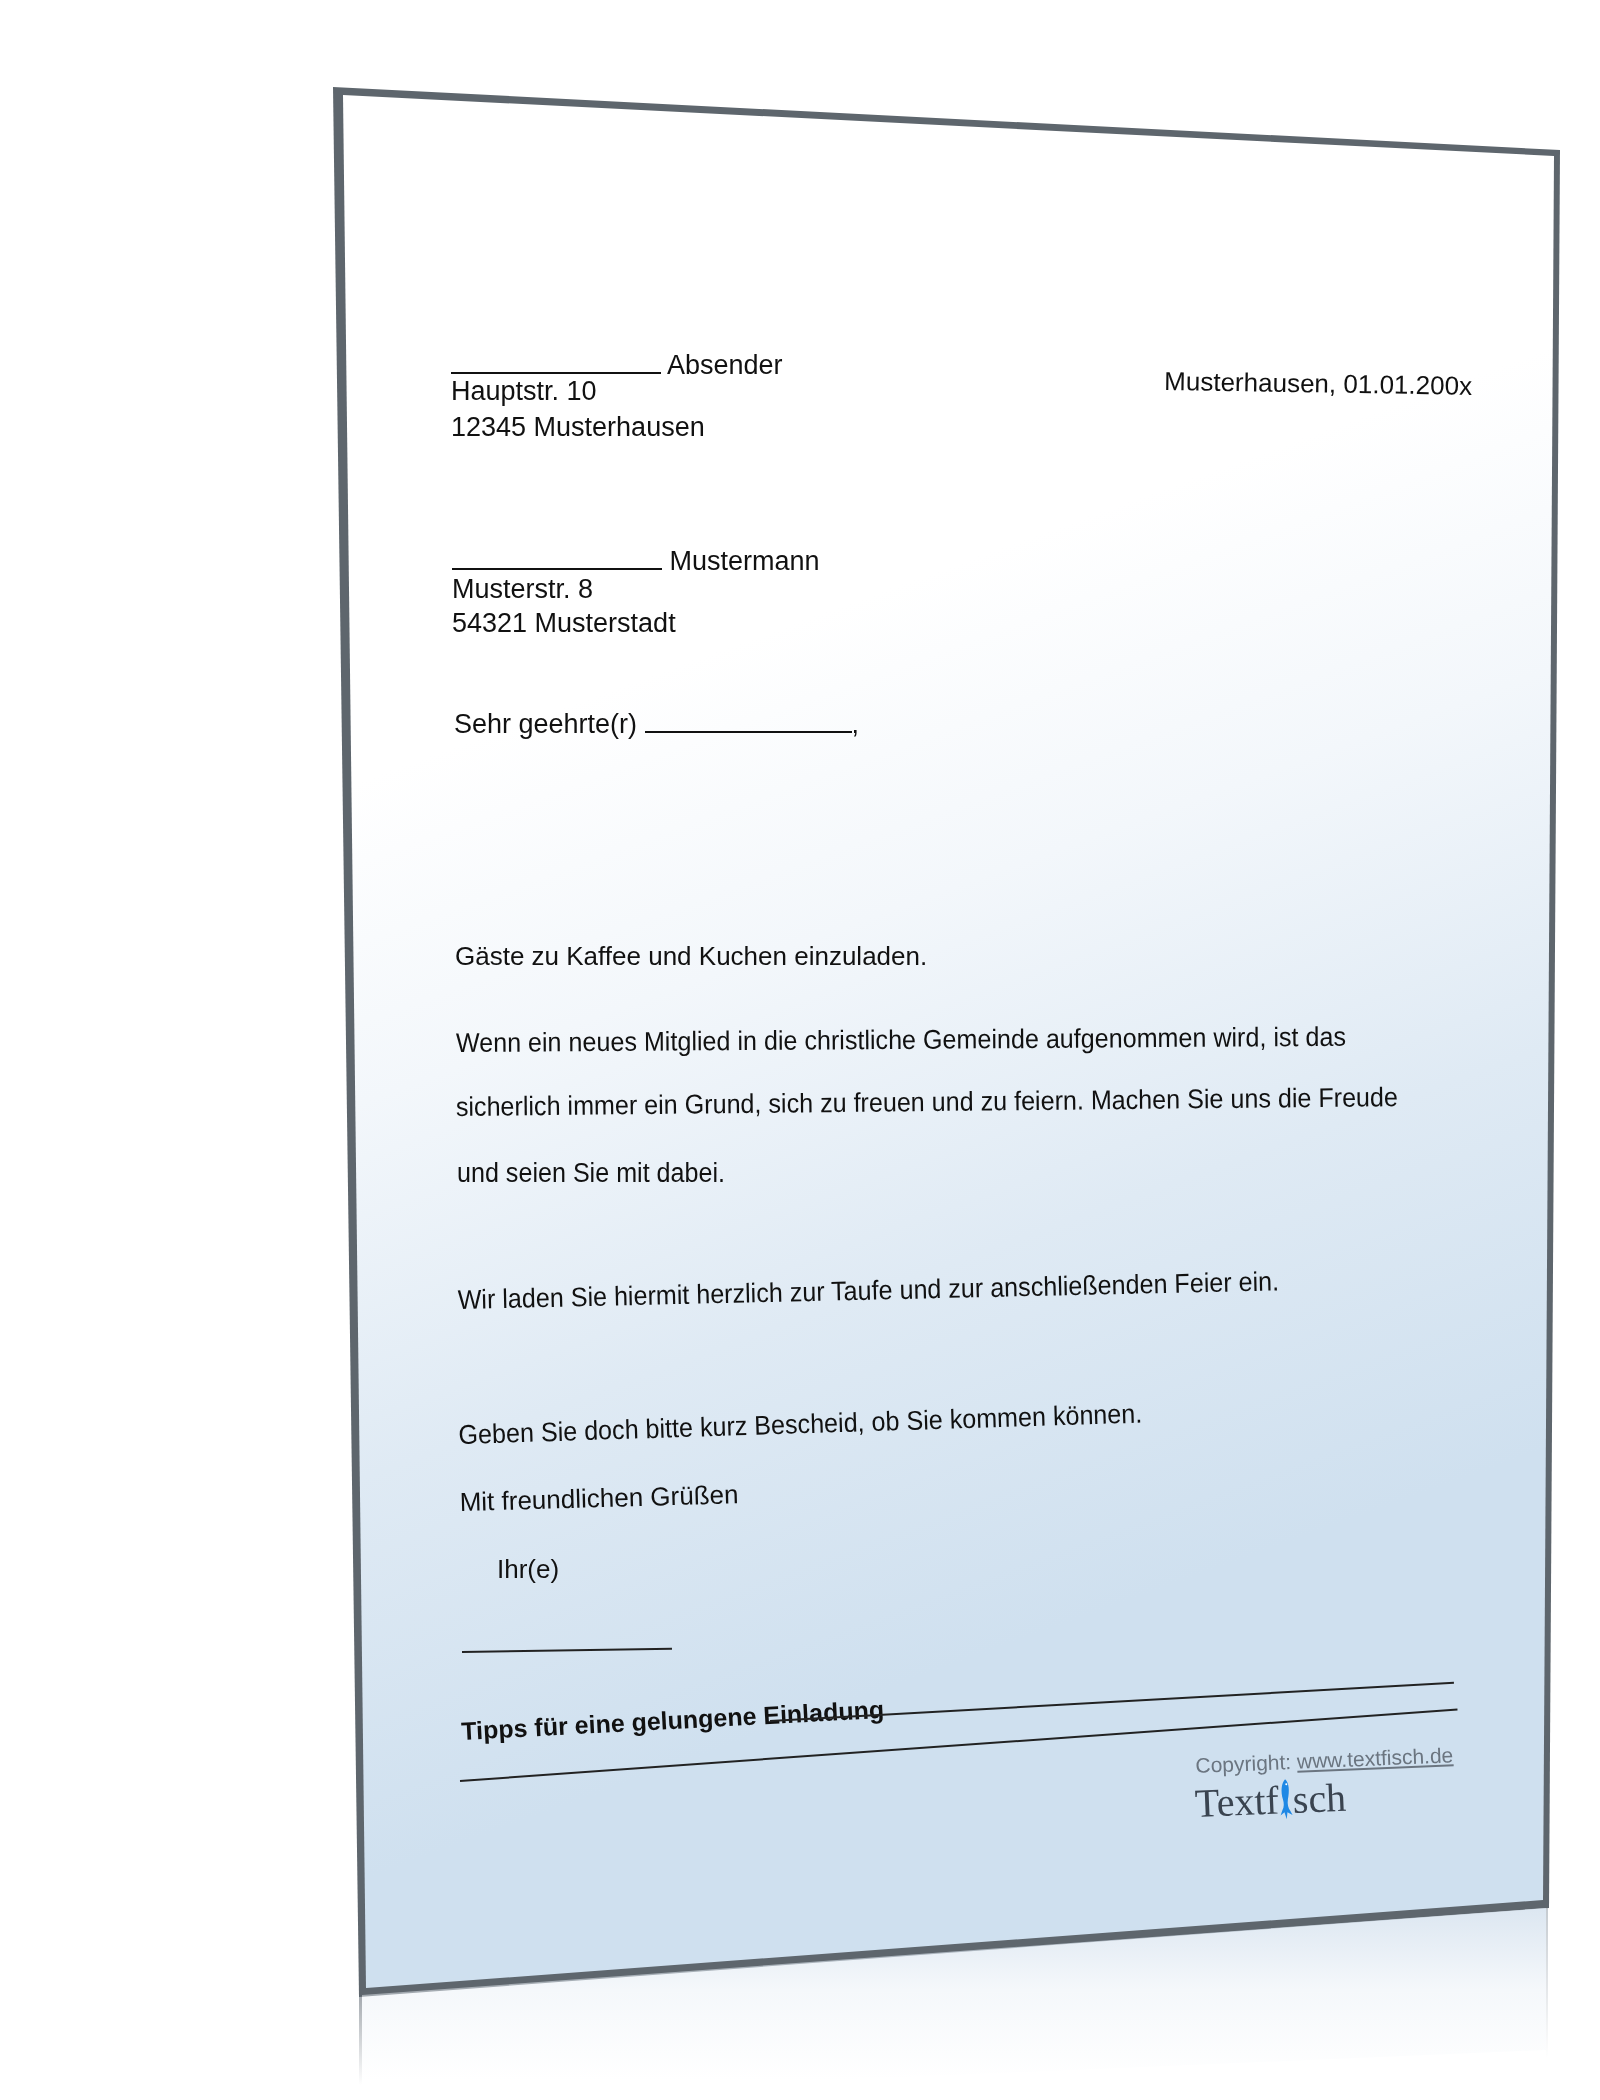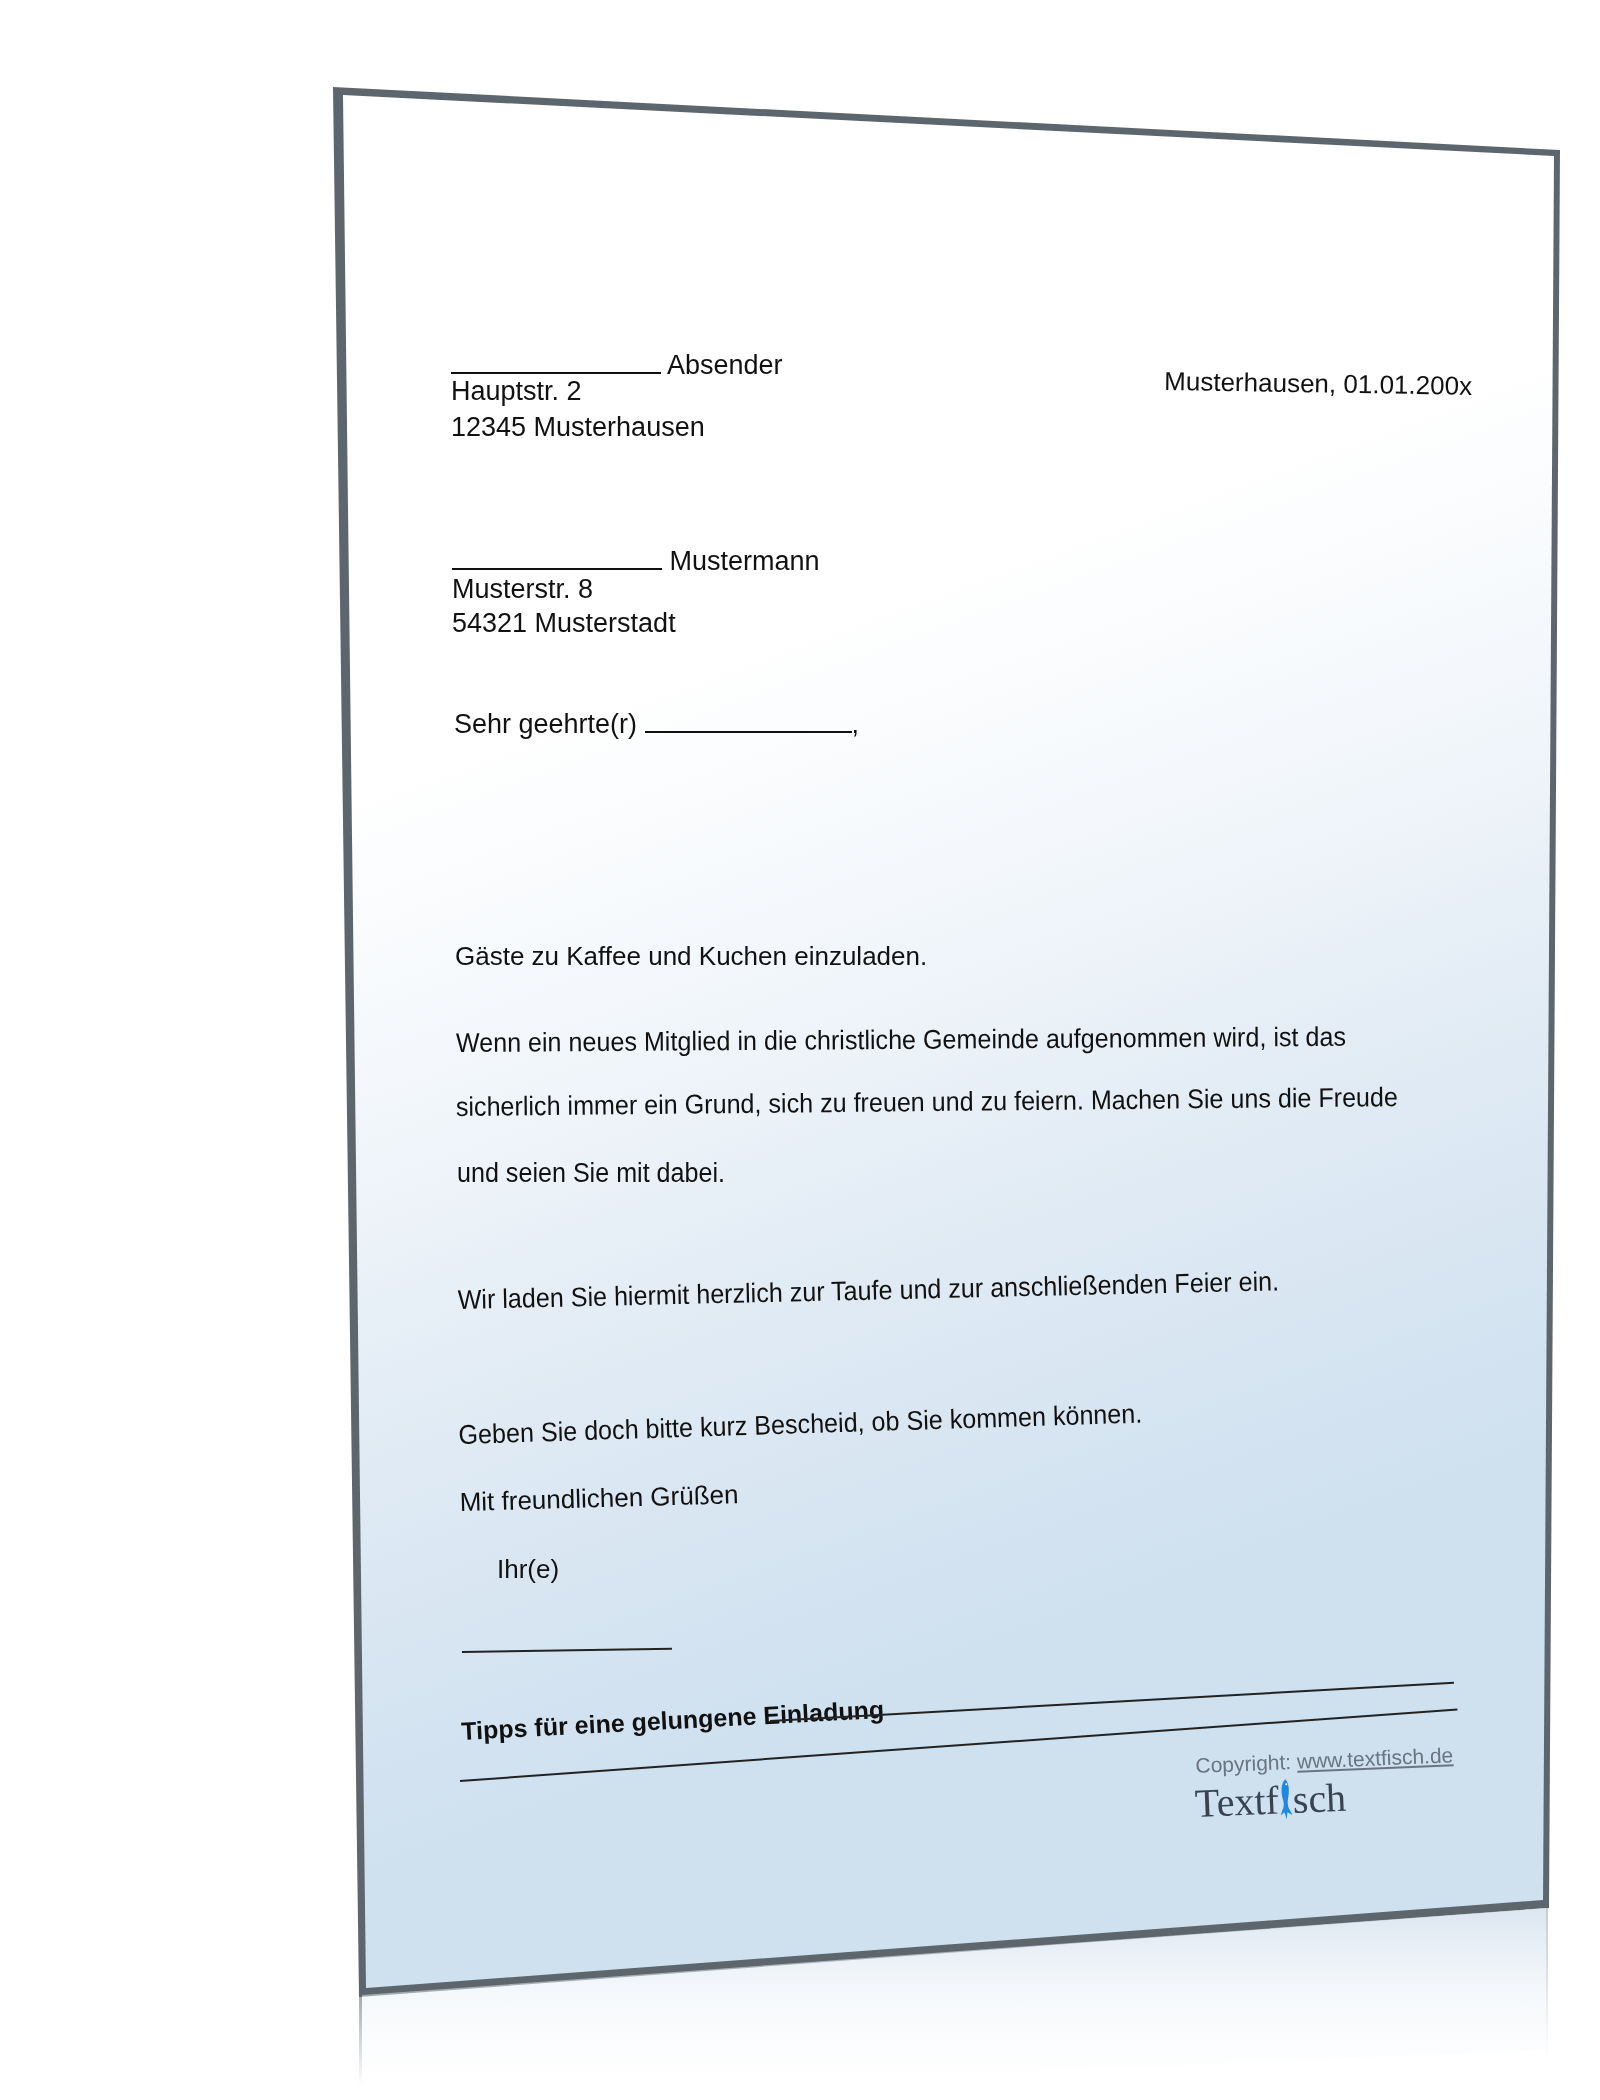--- a/index.html
+++ b/index.html
@@ -118,21 +118,21 @@
   <div class="page-edge"></div>
   <div class="page"></div>
   <div class="reflection"></div>
   <div class="refl-edge-left"></div>
   <div class="refl-edge-right"></div>
 
   <div class="t" style="left:451px; top:350px;">
     <span class="blank" style="width:210px;"></span>
     <span>Absender</span>
   </div>
-  <div class="t" style="left:451px; top:378px;">Hauptstr. 2</div>
+  <div class="t" style="left:451px; top:378px;">Hauptstr. 10</div>
   <div class="t" style="left:451px; top:414px;">12345 Musterhausen</div>
 
   <div class="t" style="left:1164px; top:368px; font-size:26px; transform:rotate(0.9deg);">Musterhausen, 01.01.200x</div>
 
   <div class="t" style="left:452px; top:546px;">
     <span class="blank" style="width:210px;"></span>
     <span>Mustermann</span>
   </div>
   <div class="t" style="left:452px; top:576px;">Musterstr. 8</div>
   <div class="t" style="left:452px; top:610px;">54321 Musterstadt</div>

